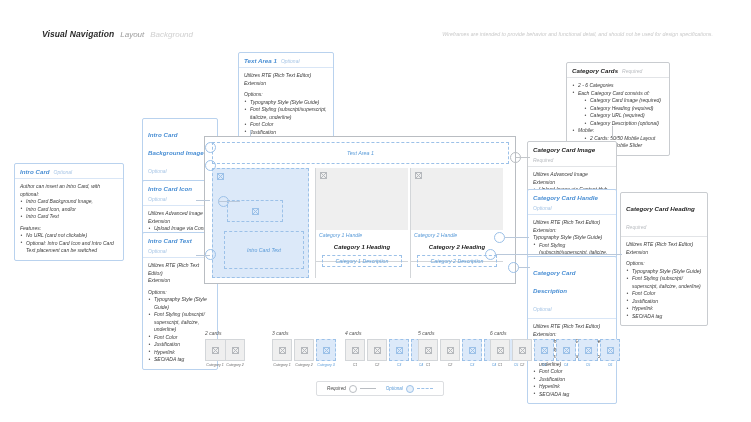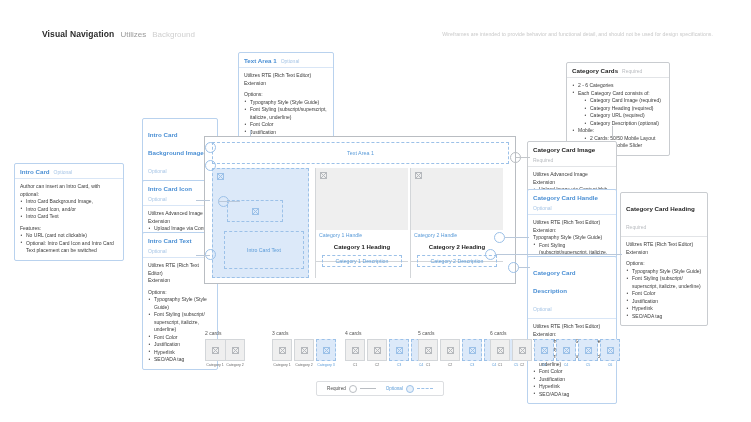--- a/index.html
+++ b/index.html
@@ -2,21 +2,21 @@
 <html><head>
 <meta charset="utf-8">
 <style>
   * { box-sizing: border-box; margin: 0; padding: 0; }
   html, body {
     width: 751px; height: 422px;
     background: #ffffff;
     font-family: "Liberation Sans", sans-serif;
     overflow: hidden;
   }
-  .stage { position: relative; width: 751px; height: 422px; background: #fff; }
+  .stage { position: relative; width: 751px; height: 422px; background: #fff; font-style: italic; }
 
   
   .hdr { position: absolute; left: 42px; top: 29px; display: flex; align-items: baseline; gap: 6px; }
   .hdr-title { font-size: 8.5px; font-weight: bold; color: #2b2b2b; letter-spacing: .1px; }
   .hdr-sub { font-size: 8px; color: #9a9a9a; }
   .hdr-sub2 { font-size: 8px; color: #cfcfcf; }
   .hdr-note { position: absolute; right: 38px; top: 31px; font-size: 5.2px; color: #c9c9c9; letter-spacing: .05px; }
 
   
   .spec {
@@ -167,21 +167,21 @@
   .legline { width: 16px; height: 0; border-top: 1px solid #b9bdc2; }
   .legline.dash { border-top: 1px dashed #9cc1e8; }
 </style>
 </head>
 <body>
 
 <div class="stage">
 
   <div class="hdr">
     <span class="hdr-title">Visual Navigation</span>
-    <span class="hdr-sub">Utilizes</span>
+    <span class="hdr-sub">Layout</span>
     <span class="hdr-sub2">Background</span>
   </div>
   <div class="hdr-note">Wireframes are intended to provide behavior and functional detail, and should not be used for design specifications.</div>
 
   <div class="spec opt" style="left:238px; top:52px; width:96px;">
     <div class="spec-head">
       <span class="spec-title">Text Area 1</span>
       <span class="spec-flag is-opt">Optional</span>
     </div>
     <div class="spec-body">

